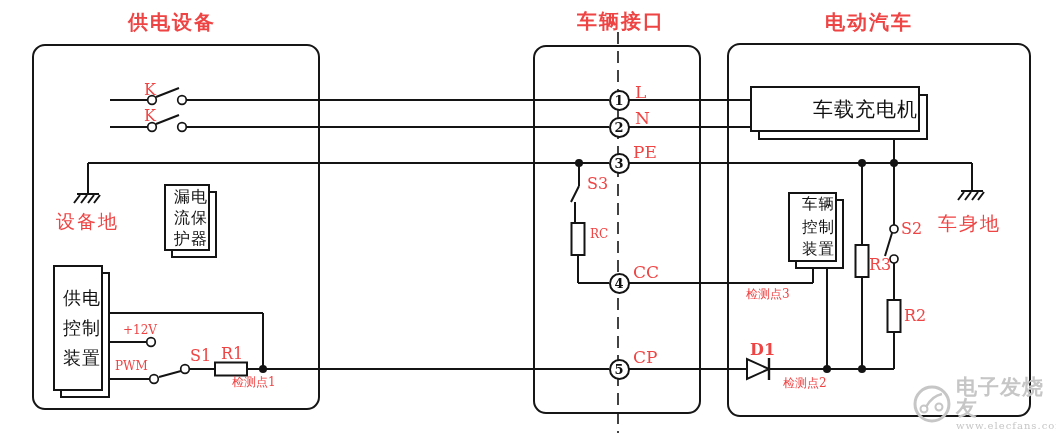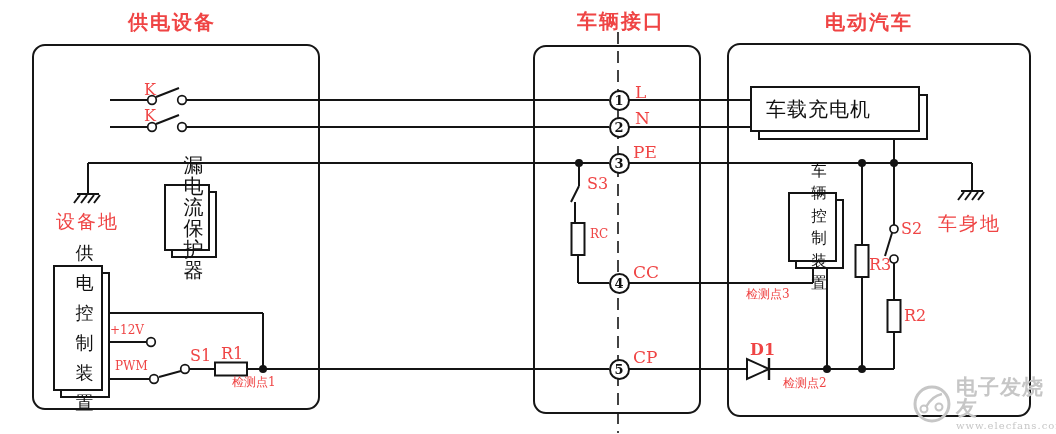--- a/index.html
+++ b/index.html
@@ -7,22 +7,22 @@
     position:relative;width:1056px;height:434px;background:#fff;overflow:hidden;
     font-family:"DejaVu Serif","Liberation Serif",serif;color:#111;
   }
   .lbl{position:absolute;white-space:nowrap;color:#ef4444;line-height:1;}
   .title{font-size:20px;letter-spacing:2px;font-weight:600;}
   .sec{position:absolute;border:2px solid #161616;border-radius:13px;background:transparent;}
   svg.wires{position:absolute;left:0;top:0;z-index:3;}
   .box3d{
     position:absolute;z-index:4;background:#fff;border:2px solid #141414;
     box-shadow:7px 7px 0 -2px #fff,7px 7px 0 0 #141414;
-    display:flex;flex-direction:column;align-items:flex-start;justify-content:center;
-    text-align:center;box-sizing:border-box;padding-left:14px;
+    display:flex;flex-direction:column;align-items:flex-end;justify-content:center;
+    text-align:center;box-sizing:border-box;
   }
   .box3d .row{letter-spacing:1px;}
   .pin{
     position:absolute;z-index:5;width:21px;height:21px;border:2px solid #141414;border-radius:50%;
     background:#fff;box-sizing:border-box;display:flex;align-items:center;justify-content:center;
     font-size:13px;font-weight:600;
   }
   .pinlbl{font-size:17px;z-index:5;}
   .small{font-size:16px;z-index:5;}
   .med{font-size:12px;z-index:5;}
@@ -102,21 +102,21 @@
     <g fill="#141414" stroke="none">
       <circle cx="579" cy="163" r="4"></circle>
         <circle cx="862" cy="163" r="4"></circle>
         <circle cx="894" cy="163" r="4"></circle>
       <circle cx="263" cy="369" r="4"></circle>
         <circle cx="827" cy="369" r="4"></circle>
         <circle cx="862" cy="369" r="4"></circle>
     </g>
   </svg>
 
-  <div class="box3d" style="left:164px;top:184px;width:46px;height:67px;font-size:20px;line-height:21px;">
+  <div class="box3d" style="left:164px;top:184px;width:46px;height:67px;font-size:16px;line-height:21px;">
     <div class="row">漏电</div>
     <div class="row">流保</div>
     <div class="row">护器</div>
   </div>
 
   <div class="box3d" style="left:53px;top:265px;width:50px;height:126px;font-size:18px;line-height:30px;">
     <div class="row">供电</div>
     <div class="row">控制</div>
     <div class="row">装置</div>
   </div>
@@ -149,21 +149,21 @@
 
   <div class="lbl pinlbl" style="left:635px;top:84px;">L</div>
   <div class="lbl pinlbl" style="left:635px;top:110px;">N</div>
   <div class="lbl pinlbl" style="left:633px;top:144px;">PE</div>
   <div class="lbl pinlbl" style="left:633px;top:264px;">CC</div>
   <div class="lbl pinlbl" style="left:633px;top:349px;">CP</div>
 
   <div class="lbl small" style="left:144px;top:82px;">K</div>
   <div class="lbl small" style="left:144px;top:108px;">K</div>
   <div class="lbl gnd" style="left:56px;top:212px;">设备地</div>
-  <div class="lbl med" style="left:110px;top:324px;">+12V</div>
+  <div class="lbl med" style="left:123px;top:324px;">+12V</div>
   <div class="lbl med" style="left:115px;top:360px;">PWM</div>
   <div class="lbl small" style="left:190px;top:348px;">S1</div>
   <div class="lbl small" style="left:221px;top:346px;">R1</div>
   <div class="lbl med" style="left:232px;top:376px;">检测点1</div>
   <div class="lbl small" style="left:587px;top:176px;">S3</div>
   <div class="lbl med" style="left:590px;top:228px;">RC</div>
   <div class="lbl small" style="left:750px;top:342px;font-weight:bold;">D1</div>
   <div class="lbl med" style="left:746px;top:288px;">检测点3</div>
   <div class="lbl med" style="left:783px;top:377px;">检测点2</div>
   <div class="lbl small" style="left:901px;top:221px;">S2</div>

